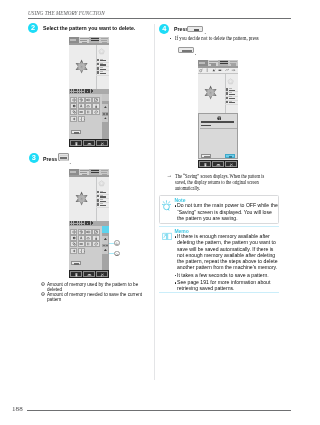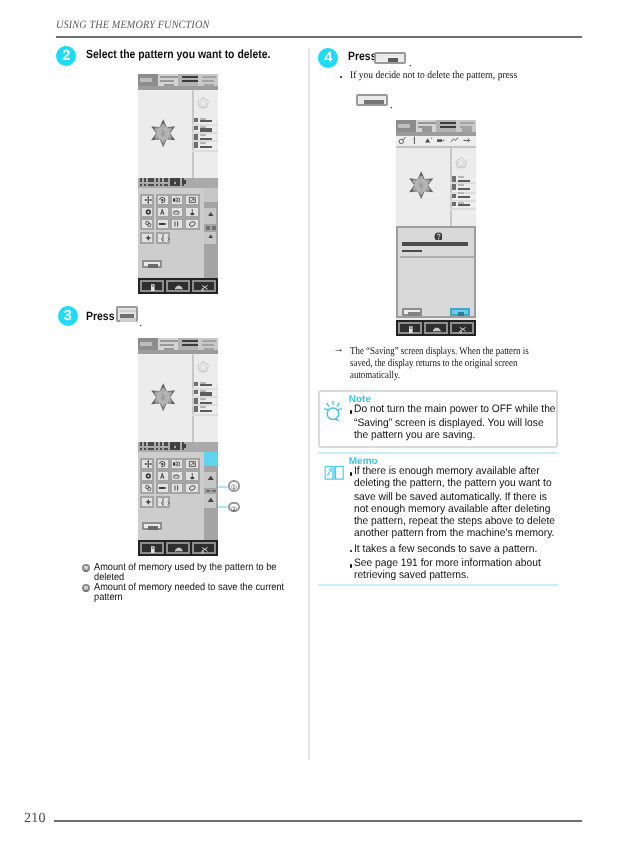--- a/index.html
+++ b/index.html
@@ -83,21 +83,21 @@
           font-family:"Liberation Serif", serif; transform-origin:left top; transform:scaleX(.92); }
 </style>
 </head>
 <body>
 
 <div class="page">
   <div class="runhead">USING THE MEMORY FUNCTION</div>
   <div class="headrule"></div>
   <div class="coldiv"></div>
   <div class="footrule"></div>
-  <div class="pageno">210</div>
+  <div class="pageno">188</div>
 
   <div class="stepnum" style="left:28.2px;top:23.1px;">2</div>
   <div class="steptext" style="left:42.8px;top:24.2px;">Select the pattern you want to delete.</div>
 
   <div class="stepnum" style="left:28.9px;top:153.4px;">3</div>
   <div class="steptext" style="left:42.8px;top:154.5px;">Press</div>
 
   <div class="stepnum" style="left:159.3px;top:24.2px;">4</div>
   <div class="steptext" style="left:173.8px;top:25.2px;">Press</div>
 

